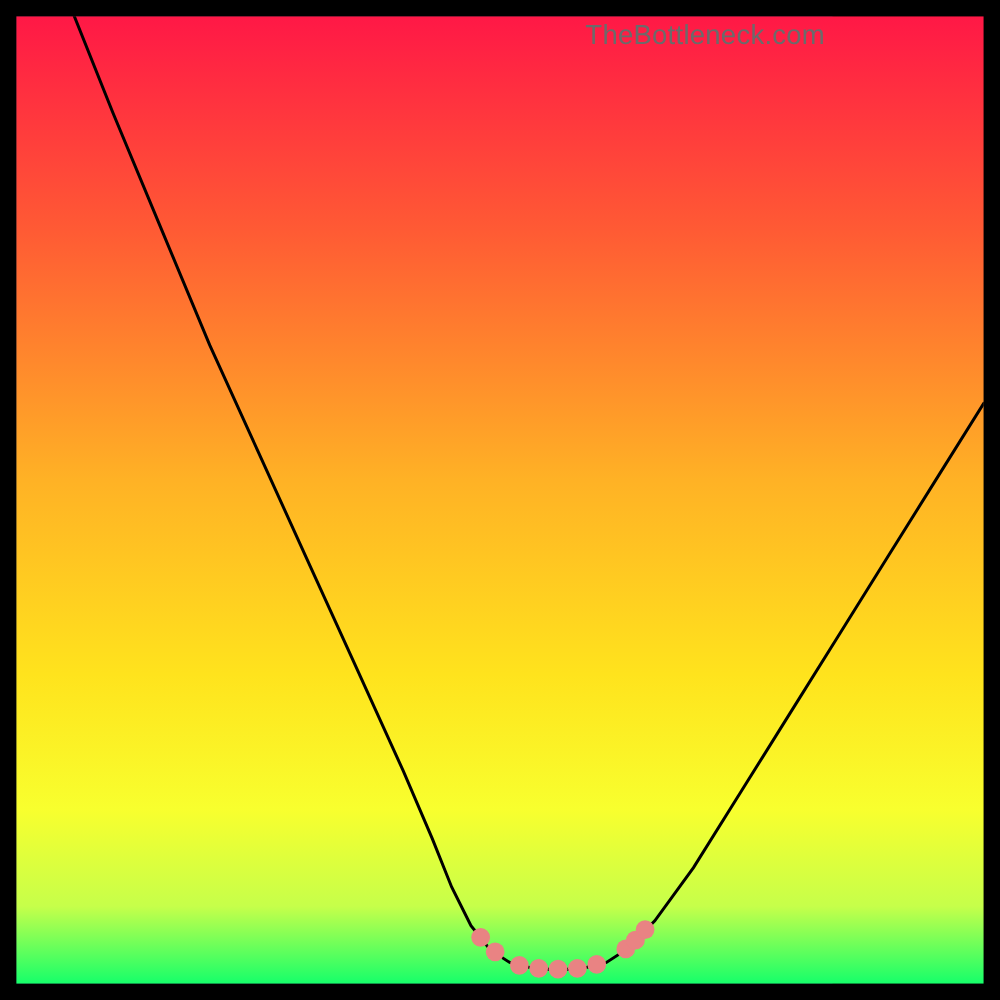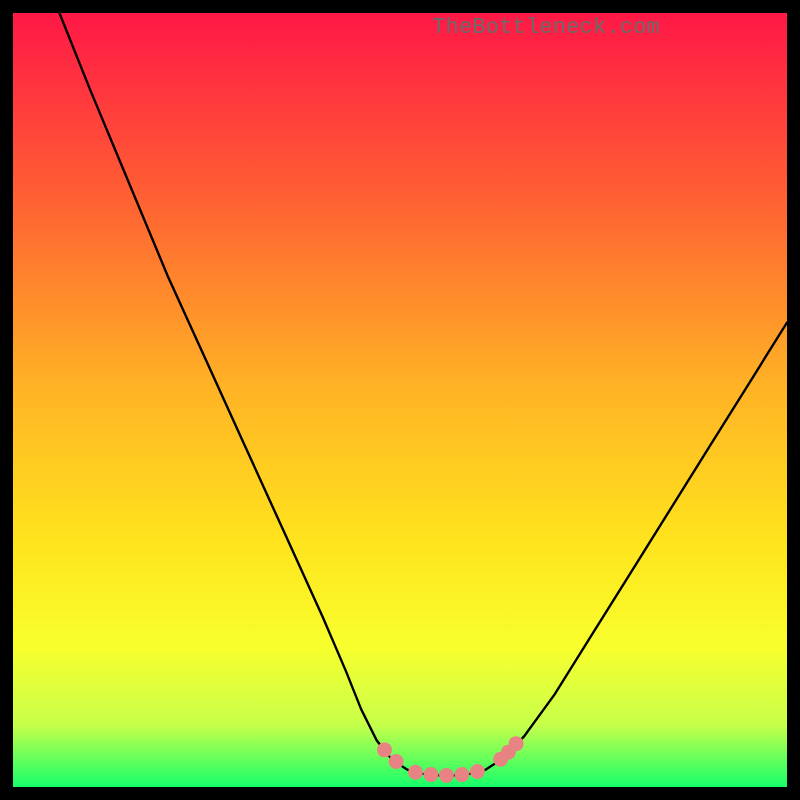--- a/index.html
+++ b/index.html
@@ -11,21 +11,20 @@
     overflow: hidden;
     font-family: Arial, Helvetica, sans-serif;
   }
   .frame {
     position: absolute;
     left: 13px;
     top: 13px;
     width: 653px;
     height: 774px;
     background: #0f172a;
-    font-family: Liberation Mono, monospace;
   }
   .plot {
     position: absolute;
     left: 0;
     top: 0;
     width: 774px;
     height: 774px;
   }
   .watermark {
     position: absolute;

